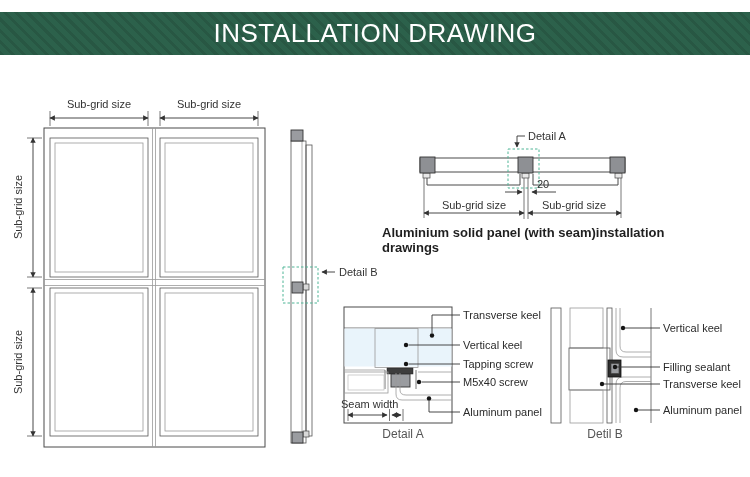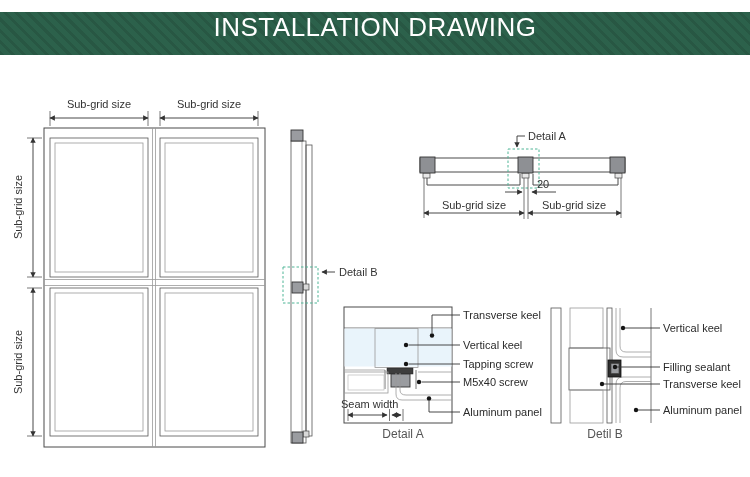--- a/index.html
+++ b/index.html
@@ -3,21 +3,21 @@
 <meta charset="utf-8">
 <style>
   html,body{margin:0;padding:0;background:#ffffff;}
   #stage{
     position:relative;width:750px;height:477px;background:#fff;overflow:hidden;
     font-family:"Liberation Sans", sans-serif;
   }
   .banner{
     position:absolute;left:0;top:12px;width:750px;height:43px;
     background:repeating-linear-gradient(45deg, rgba(0,0,0,0.10) 0 3px, rgba(0,0,0,0) 3px 8px), #2c614b;
-    display:flex;justify-content:center;
+    display:flex;align-items:center;justify-content:center;
   }
   .banner-title{
     color:#ffffff;font-size:26px;font-weight:400;letter-spacing:0.5px;
   }
   svg{position:absolute;overflow:visible;}
   svg text{font-family:"Liberation Sans", sans-serif;fill:#333333;}
   .dim-text{font-size:11px;}
   .label-text{font-size:11px;fill:#2b2b2b;}
   .caption-text{font-size:12px;fill:#555555;}
   .callout-text{font-size:11px;fill:#333333;}
@@ -172,20 +172,21 @@
       <line x1="24" y1="101" x2="124" y2="101" class="dimln" marker-start="url(#arC)" marker-end="url(#arC)"></line>
       <text class="dim-text" x="74" y="97" text-anchor="middle">Sub-grid size</text>
     </g>
     <g>
       <line x1="221" y1="66" x2="221" y2="106" class="ln-thin"></line>
       <line x1="128" y1="101" x2="221" y2="101" class="dimln" marker-start="url(#arC)" marker-end="url(#arC)"></line>
       <text class="dim-text" x="174" y="97" text-anchor="middle">Sub-grid size</text>
     </g>
   </svg>
 
+  <div class="section-caption">Aluminium solid panel (with seam)installation drawings</div>
 
   <svg style="left:340px;top:300px;" width="215" height="150" viewBox="0 0 215 150">
     <defs>
       <marker id="arDA" viewBox="0 0 10 10" refX="9" refY="5" markerWidth="8" markerHeight="6" orient="auto-start-reverse">
         <path d="M0 0 L10 5 L0 10 z" fill="#333"></path>
       </marker>
     </defs>
 
     <rect x="4" y="7" width="108" height="116" fill="#ffffff" class="ln"></rect>
     <line x1="4" y1="28" x2="112" y2="28" class="ln-thin"></line>

